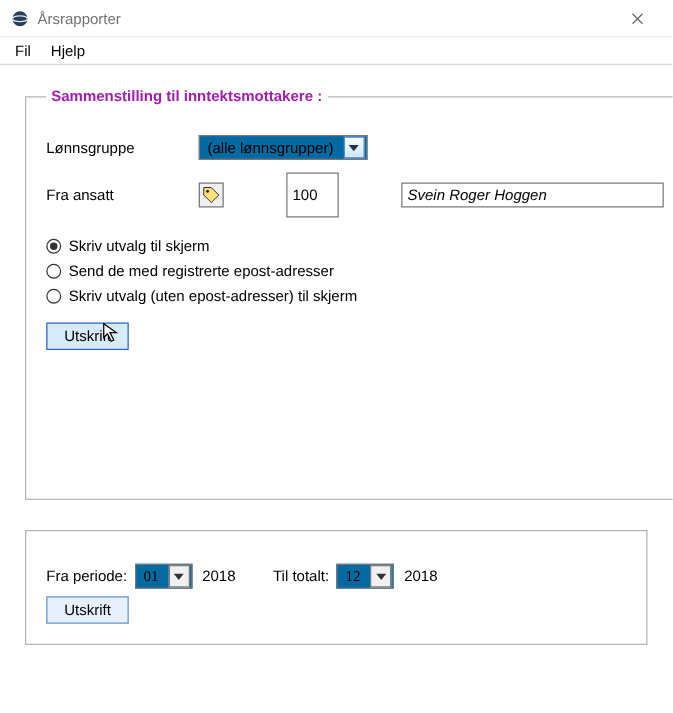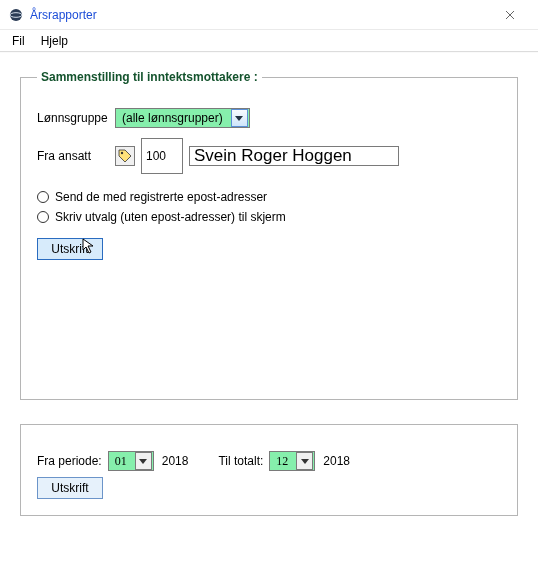--- a/index.html
+++ b/index.html
@@ -21,21 +21,21 @@
     border-bottom: 1px solid #eaeaea;
   }
   .titlebar .icon {
     width: 16px; height: 16px;
     display: flex; align-items: center; justify-content: center;
     margin-right: 6px;
   }
   .titlebar .title {
     flex: 1;
     font-size: 12px;
-    color: #1d4ed8;
+    color: #737373;
   }
   .titlebar .close {
     width: 40px; height: 30px;
     display: flex; align-items: center; justify-content: center;
     color: #666;
     font-size: 14px;
   }
 
   .menubar {
     height: 22px;
@@ -60,27 +60,28 @@
     border: 1px solid #b5b5b5;
     border-radius: 0;
     padding: 14px 16px 16px 16px;
     margin: 0 0 24px 0;
     position: relative;
   }
   fieldset.group > legend {
     padding: 0 4px;
     font-size: 12px;
     font-weight: bold;
-    color: #14532d;
+    color: #a21caf;
   }
 
   .row {
     display: flex;
     align-items: center;
     margin: 10px 0;
+    gap: 44px;
   }
   .row .label {
     width: 78px;
     font-size: 12px;
   }
   .tag-btn {
     width: 20px; height: 20px;
     border: 1px solid #7a7a7a;
     background: #f0f0f0;
     display: flex; align-items: center; justify-content: center;
@@ -94,30 +95,31 @@
     border: 1px solid #7a7a7a;
     background: #fff;
     font-size: 12px;
     padding: 0 4px;
     margin-right: 6px;
   }
   .name-input {
     width: 210px; height: 20px;
     border: 1px solid #7a7a7a;
     background: #fff;
-    font-size: 17px;
+    font-size: 12px;
     padding: 0 4px;
+    font-style: italic;
   }
 
   .combo {
     display: inline-flex;
     align-items: center;
     height: 20px;
     border: 1px solid #7a7a7a;
-    background: #86efac;
+    background: #0369a1;
   }
   .combo .combo-text {
     padding: 0 6px;
     font-size: 12px;
     min-width: 90px;
   }
   .combo .combo-btn {
     width: 17px; height: 18px;
     margin: 0 1px 0 2px;
     background: linear-gradient(#f7fbff,#cfe6fb);
@@ -231,20 +233,26 @@
           <path d="M1 1 L7 1 L13 7 L7 13 L1 7 Z" fill="#ffe27a" stroke="#333" stroke-width="0.8"></path>
           <circle cx="4" cy="4" r="1.2" fill="#333"></circle>
         </svg>
       </span>
       <input class="num-input" value="100" style="">
       <input class="name-input" value="Svein Roger Hoggen" style="">
     </div>
 
 
     <div class="radios">
+      <div class="radio-row selected">
+        <span class="radio">
+            <span class="dot"></span>
+          </span>
+        <span>Skriv utvalg til skjerm</span>
+      </div>
       <div class="radio-row">
         <span class="radio"></span>
         <span>Send de med registrerte epost-adresser</span>
       </div>
       <div class="radio-row">
         <span class="radio"></span>
         <span>Skriv utvalg (uten epost-adresser) til skjerm</span>
       </div>
     </div>
 

